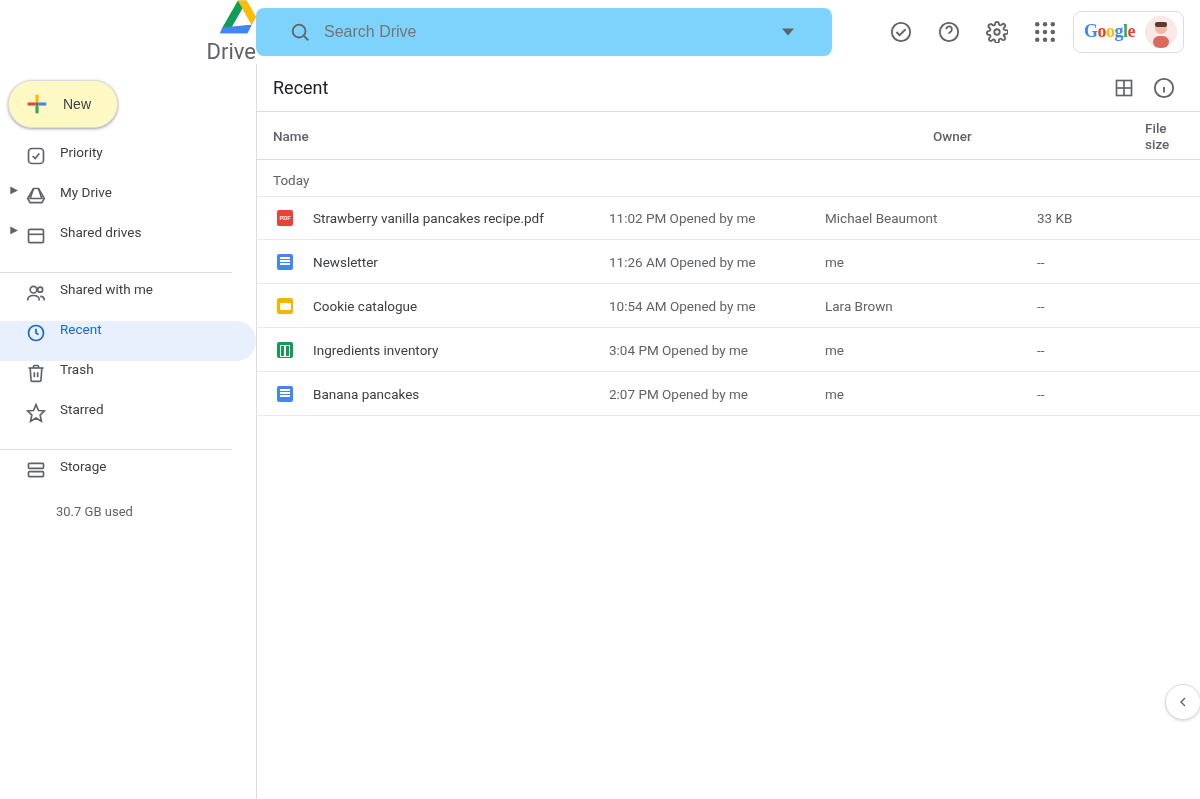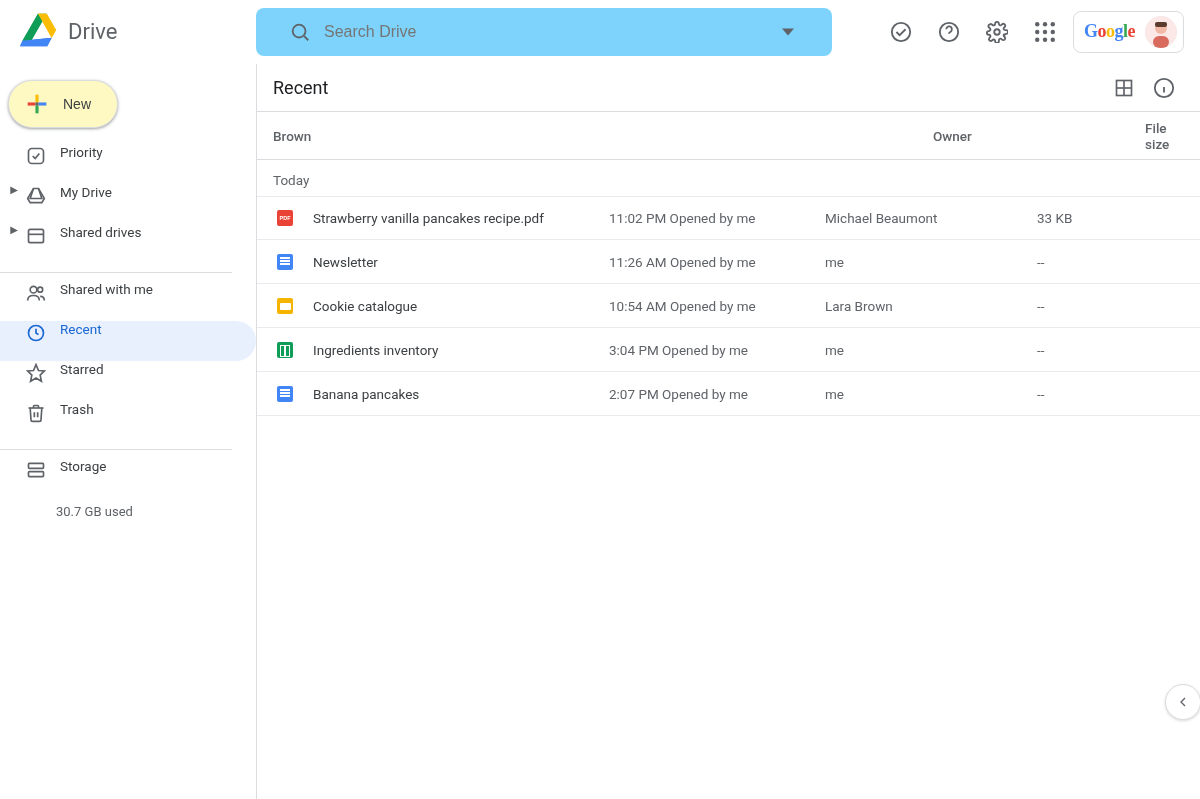--- a/index.html
+++ b/index.html
@@ -1,20 +1,20 @@
 <!DOCTYPE html>
 <html><head>
 <meta charset="utf-8">
 <style>
   * { box-sizing: border-box; margin: 0; padding: 0; }
   html, body { width: 1200px; height: 799px; font-family: "Google Sans", Roboto, Arial, sans-serif; color: #3c4043; background: #fff; overflow: hidden; }
 
   
   .header { height: 64px; display: flex; align-items: center; padding: 0 16px 0 8px; border-bottom: 1px solid #fff; }
-  .logo-wrap { display: flex; align-items: center; width: 248px; padding-left: 12px; cursor: pointer; }
+  .logo-wrap { display: flex; align-items: flex-end; width: 248px; padding-left: 12px; cursor: pointer; flex-direction: column; }
   .logo-text { font-size: 22px; color: #5f6368; margin-left: 12px; }
   .search-wrap { flex: 0 0 576px; height: 48px; background: #7dd3fc; border-radius: 8px; display: flex; align-items: center; padding: 0 24px; }
   .search-icon, .dropdown-icon { width: 40px; height: 40px; display: flex; align-items: center; justify-content: center; color: #5f6368; border-radius: 50%; }
   .search-input { flex: 1; border: none; background: transparent; font-size: 16px; color: #5f6368; outline: none; padding-left: 4px; }
   .header-spacer { flex: 1; }
   .header-icons { display: flex; align-items: center; gap: 8px; }
   .icon-btn { width: 40px; height: 40px; border-radius: 50%; display: flex; align-items: center; justify-content: center; color: #5f6368; cursor: pointer; border: none; background: none; }
   .account-chip { display: flex; align-items: center; border: 1px solid #dadce0; border-radius: 8px; padding: 4px 6px 4px 10px; gap: 10px; cursor: pointer; }
   .google-word { font-family: Liberation Serif, serif; font-weight: 600; font-size: 18px; letter-spacing: -0.5px; }
   .g-b { color:#4285F4 } .g-r { color:#EA4335 } .g-y { color:#FBBC05 } .g-g { color:#34A853 }
@@ -223,36 +223,36 @@
               <circle cx="12" cy="12" r="9"></circle>
               <polyline points="12 7 12 12 15 14"></polyline>
             </svg>
           </span>
         <span class="nav-label">Recent</span>
       </li>
       <li class="nav-item">
         <span class="expander"></span>
         <span class="nav-icon">
             <svg width="20" height="20" viewBox="0 0 24 24" fill="none" stroke="currentColor" stroke-width="2">
-              <polygon points="12 2 15 9 22 9.5 17 14.5 18.5 22 12 18 5.5 22 7 14.5 2 9.5 9 9"></polygon>
-            </svg>
-          </span>
-        <span class="nav-label">Starred</span>
-      </li>
-      <li class="nav-item">
-        <span class="expander"></span>
-        <span class="nav-icon">
-            <svg width="20" height="20" viewBox="0 0 24 24" fill="none" stroke="currentColor" stroke-width="2">
               <polyline points="3 6 5 6 21 6"></polyline>
               <path d="M19 6l-1 14a2 2 0 01-2 2H8a2 2 0 01-2-2L5 6"></path>
               <path d="M10 11v6M14 11v6"></path>
               <path d="M9 6V4a1 1 0 011-1h4a1 1 0 011 1v2"></path>
             </svg>
           </span>
         <span class="nav-label">Trash</span>
+      </li>
+      <li class="nav-item">
+        <span class="expander"></span>
+        <span class="nav-icon">
+            <svg width="20" height="20" viewBox="0 0 24 24" fill="none" stroke="currentColor" stroke-width="2">
+              <polygon points="12 2 15 9 22 9.5 17 14.5 18.5 22 12 18 5.5 22 7 14.5 2 9.5 9 9"></polygon>
+            </svg>
+          </span>
+        <span class="nav-label">Starred</span>
       </li>
     </ul>
 
     <div class="nav-sep"></div>
 
     <ul class="nav">
       <li class="nav-item">
         <span class="expander"></span>
         <span class="nav-icon">
             <svg width="20" height="20" viewBox="0 0 24 24" fill="none" stroke="currentColor" stroke-width="2">
@@ -281,21 +281,21 @@
       <button class="icon-btn">
         <svg width="22" height="22" viewBox="0 0 24 24" fill="none" stroke="currentColor" stroke-width="2">
             <circle cx="12" cy="12" r="10"></circle>
             <line x1="12" y1="11" x2="12" y2="17"></line>
             <line x1="12" y1="7" x2="12" y2="7.01"></line>
           </svg>
       </button>
     </div>
 
     <div class="col-header">
-      <div class="col-name">Brown</div>
+      <div class="col-name">Name</div>
       <div class="col-owner">Owner</div>
       <div class="col-size">File size</div>
     </div>
 
     <div class="section-label">Today</div>
 
     <div id="rows">
         <div class="row">
     <div class="name-cell">
       <span class="file-icon">

